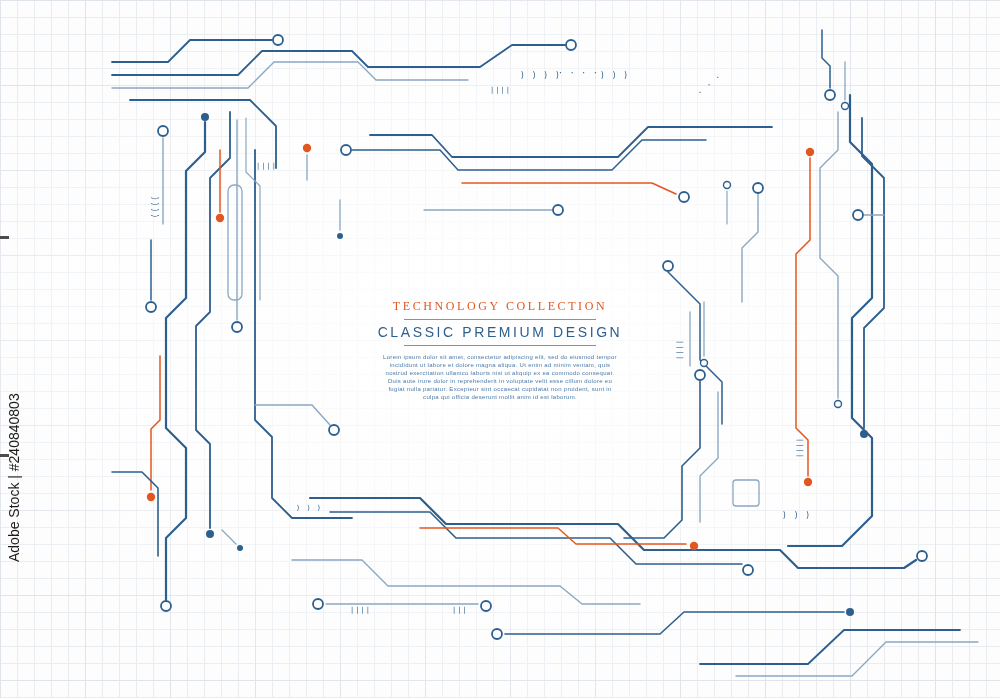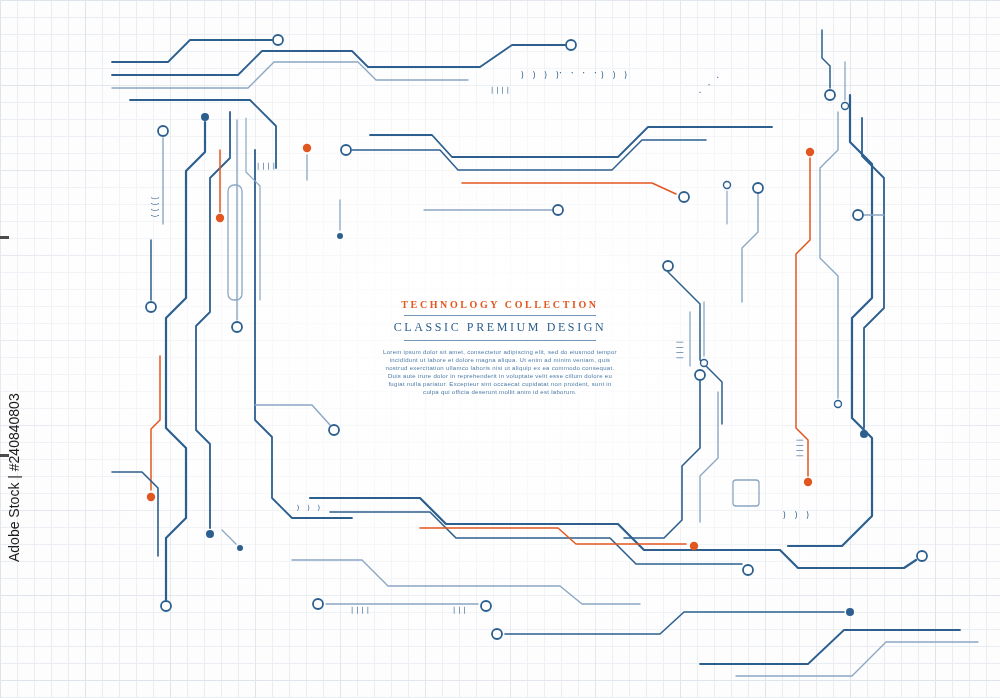--- a/index.html
+++ b/index.html
@@ -22,27 +22,27 @@
     position:absolute;inset:0;
     background:radial-gradient(ellipse 62% 55% at 50% 48%,
       rgba(255,255,255,0.95) 0%, rgba(255,255,255,0.55) 55%, rgba(255,255,255,0) 100%);
   }
   svg.circuit{position:absolute;inset:0;width:1000px;height:698px;}
   .center-block{
     position:absolute;left:50%;top:299px;transform:translateX(-50%);
     width:270px;text-align:center;z-index:5;
   }
   .title{
-    font-family:"Liberation Serif",serif;font-weight:bold;
-    color:var(--orange,#e2571f);font-size:10px;letter-spacing:2.6px;
+    font-family:"Liberation Serif",serif;font-weight:normal;
+    color:var(--orange,#e2571f);font-size:12px;letter-spacing:2.6px;
   }
   .rule{height:1px;background:var(--blue,#2d5f8e);opacity:.65;margin:5px auto 4px;width:192px;}
   .subtitle{
-    font-family:Liberation Serif, serif;
-    color:var(--blue,#2d5f8e);font-size:12px;letter-spacing:2.6px;
+    font-family:Liberation Sans, sans-serif;
+    color:var(--blue,#2d5f8e);font-size:14px;letter-spacing:2.6px;
   }
   .body{
     margin-top:7px;color:var(--body,#4c7ba8);
     font-size:6px;line-height:1.35;letter-spacing:.3px;
   }
   .body span{display:block;}
   .watermark{
     position:absolute;left:6px;top:562px;
     transform:rotate(-90deg);transform-origin:0 0;
     font-size:14px;color:var(--ink,#1c1c1c);white-space:nowrap;z-index:6;

